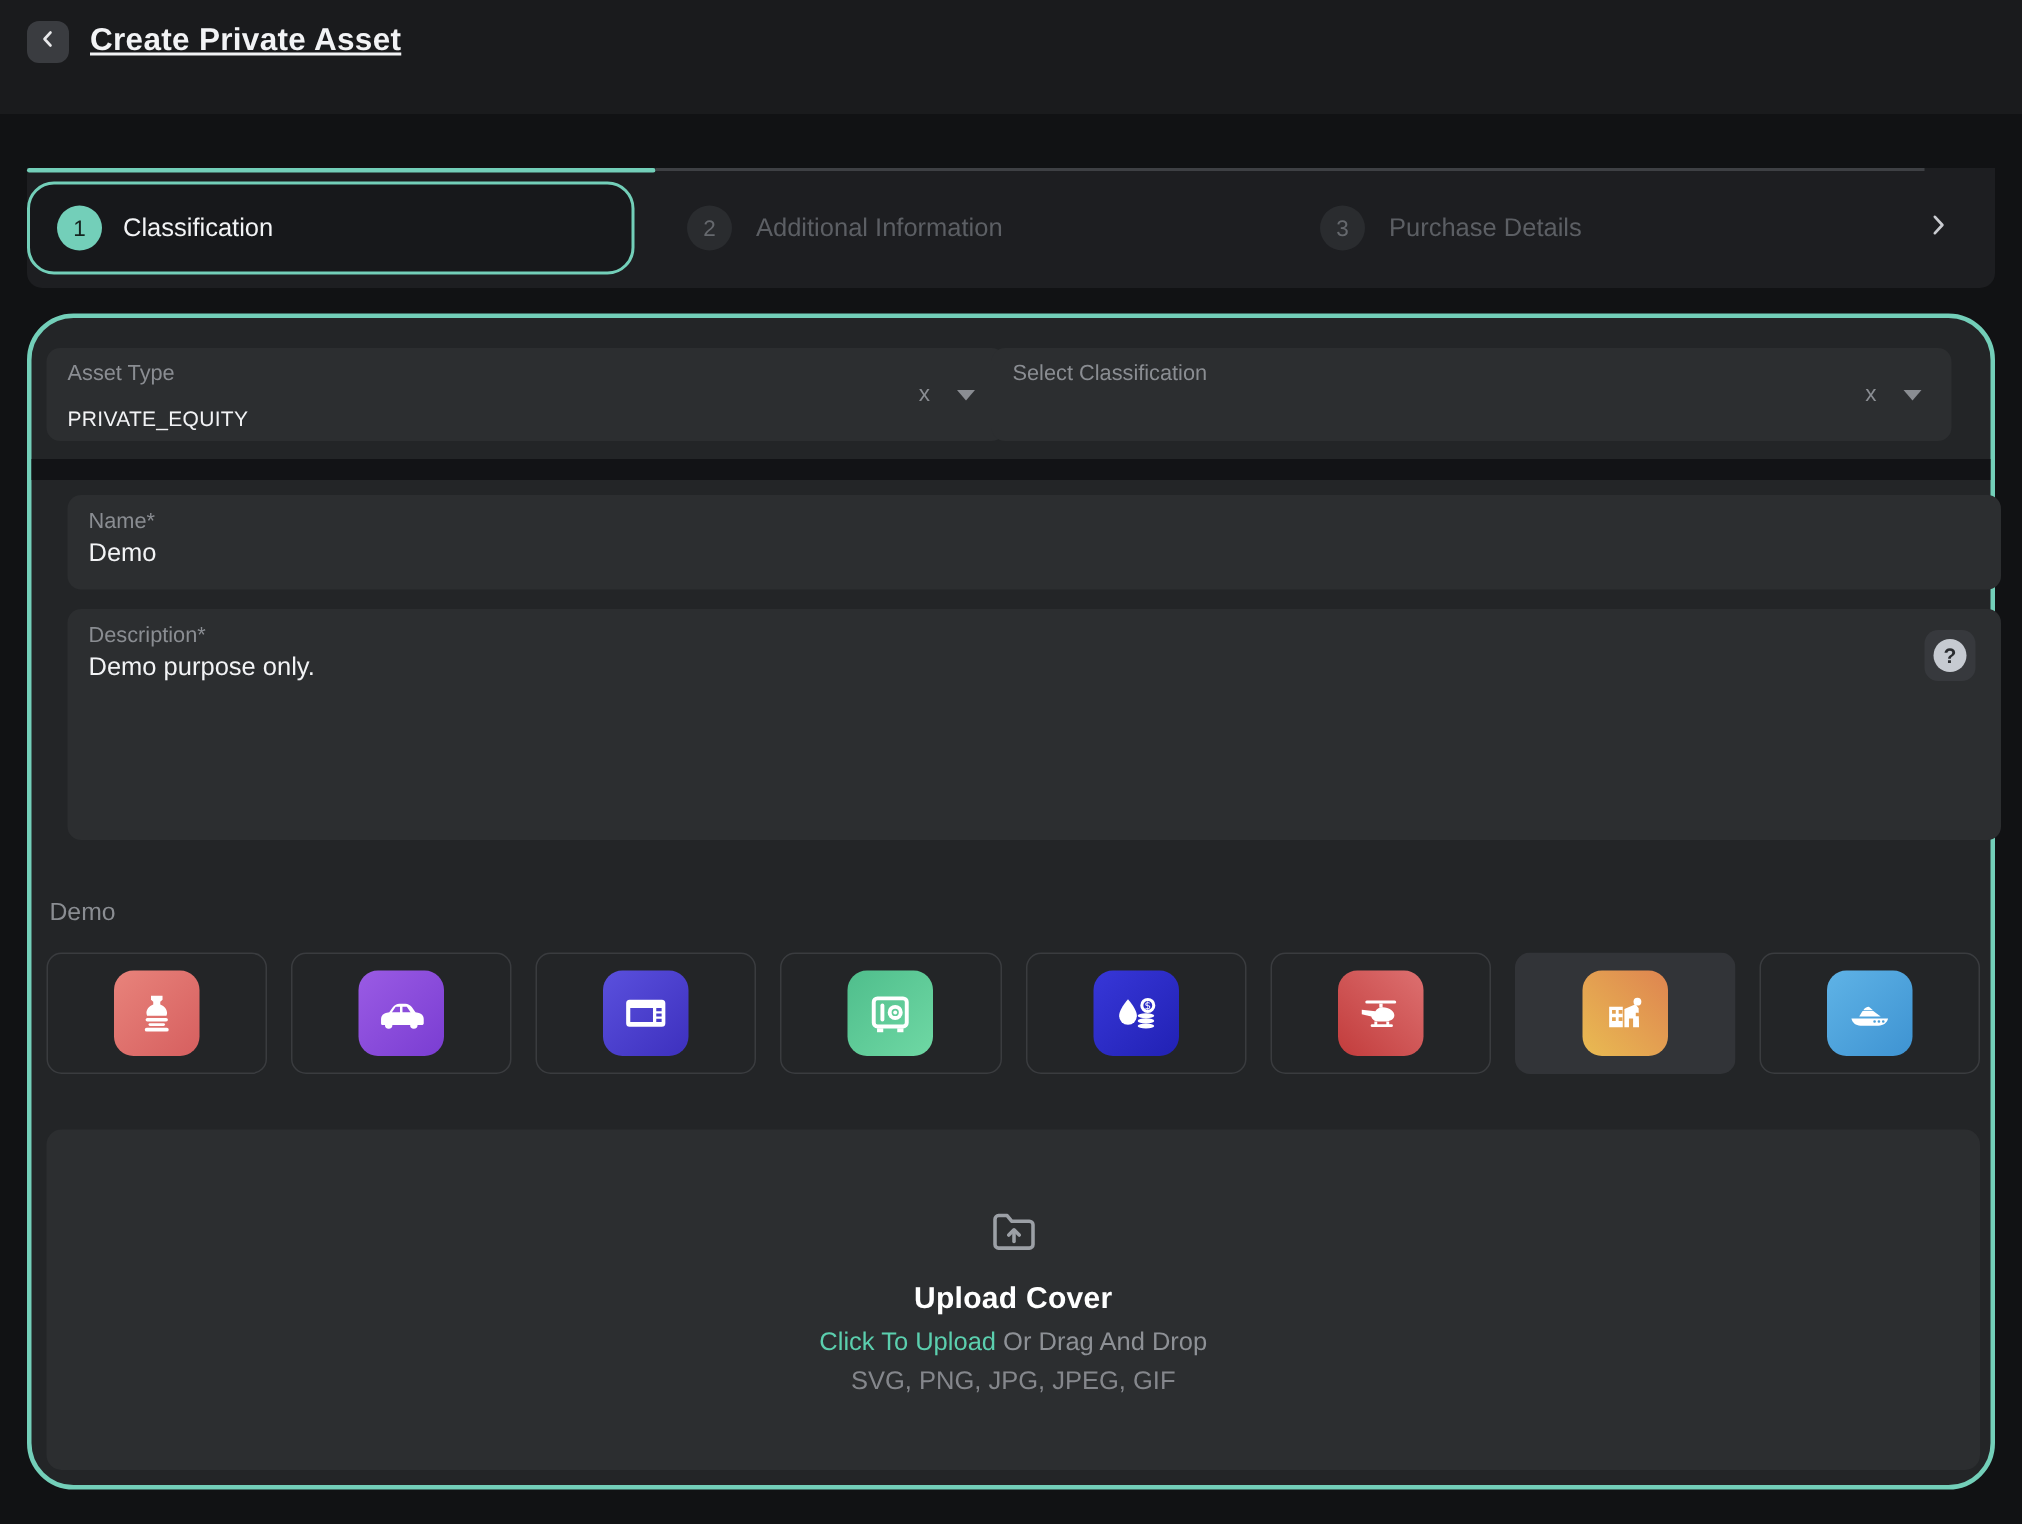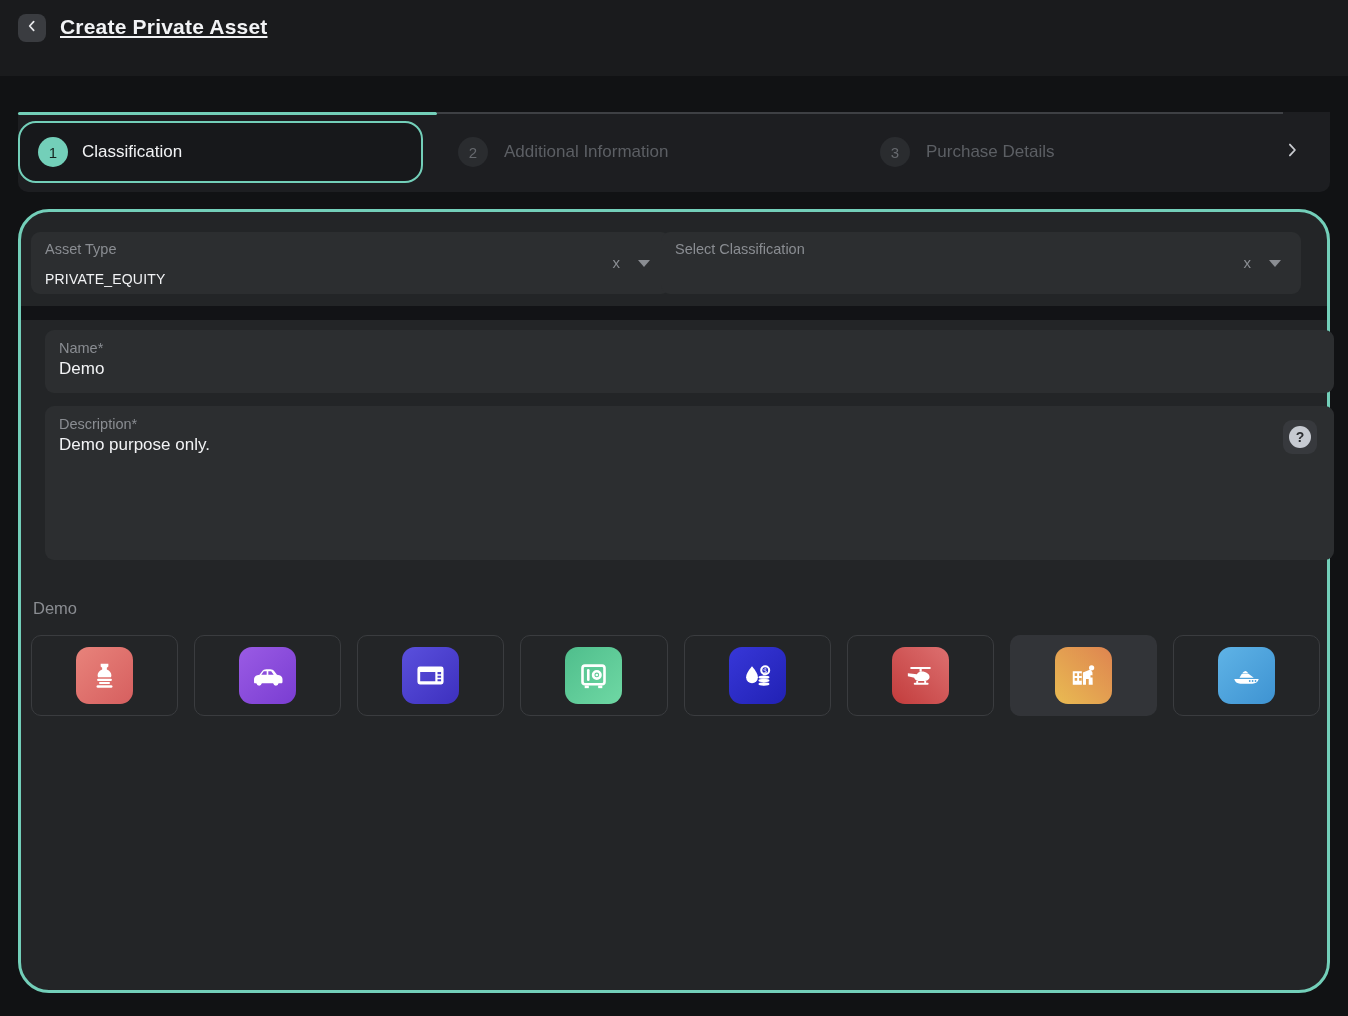--- a/index.html
+++ b/index.html
@@ -241,15 +241,27 @@
           <svg viewBox="0 0 24 24" fill="#fff">
             <path fill-rule="evenodd" d="M3.1 14.6h17.8c-.5 2.1-2.3 3.4-4.7 3.4H7.5c-2.3 0-3.9-1.3-4.4-3.4Zm10.6 1.4a.65.65 0 1 0 1.3 0 .65.65 0 0 0-1.3 0Zm2.1 0a.65.65 0 1 0 1.3 0 .65.65 0 0 0-1.3 0Zm2.1 0a.65.65 0 1 0 1.3 0 .65.65 0 0 0-1.3 0Z"></path>
             <path d="M6.9 13.6l1.6-2.7h5.2l3.6 2.7H6.9Z"></path>
             <path d="M8.9 10.5c.5-1 1.6-1.7 2.7-1.7l2 1.7H8.9Z"></path>
           </svg>
         </div>
       </div>
 
     </div>
 
+    <div class="upload-box">
+      <div class="upload-icon">
+        <svg viewBox="0 0 24 24" width="42" height="38" fill="none" stroke="#9CA0A6" stroke-width="1.5" stroke-linecap="round" stroke-linejoin="round">
+          <path d="M4 8.5V6.8c0-.8.7-1.5 1.5-1.5h3.6l2 2.4h7.4c.8 0 1.5.7 1.5 1.5v8.3c0 .8-.7 1.5-1.5 1.5h-13c-.8 0-1.5-.7-1.5-1.5V8.5Z"></path>
+          <path d="M12 16.2v-4.6"></path>
+          <path d="m9.8 13.5 2.2-2.2 2.2 2.2"></path>
+        </svg>
+      </div>
+      <div class="upload-title">Upload Cover</div>
+      <div class="upload-line"><span class="link">Click To Upload</span><span> Or Drag And Drop</span></div>
+      <div class="upload-formats">SVG, PNG, JPG, JPEG, GIF</div>
+    </div>
 
   </div>
 </div>
 
 </body></html>

